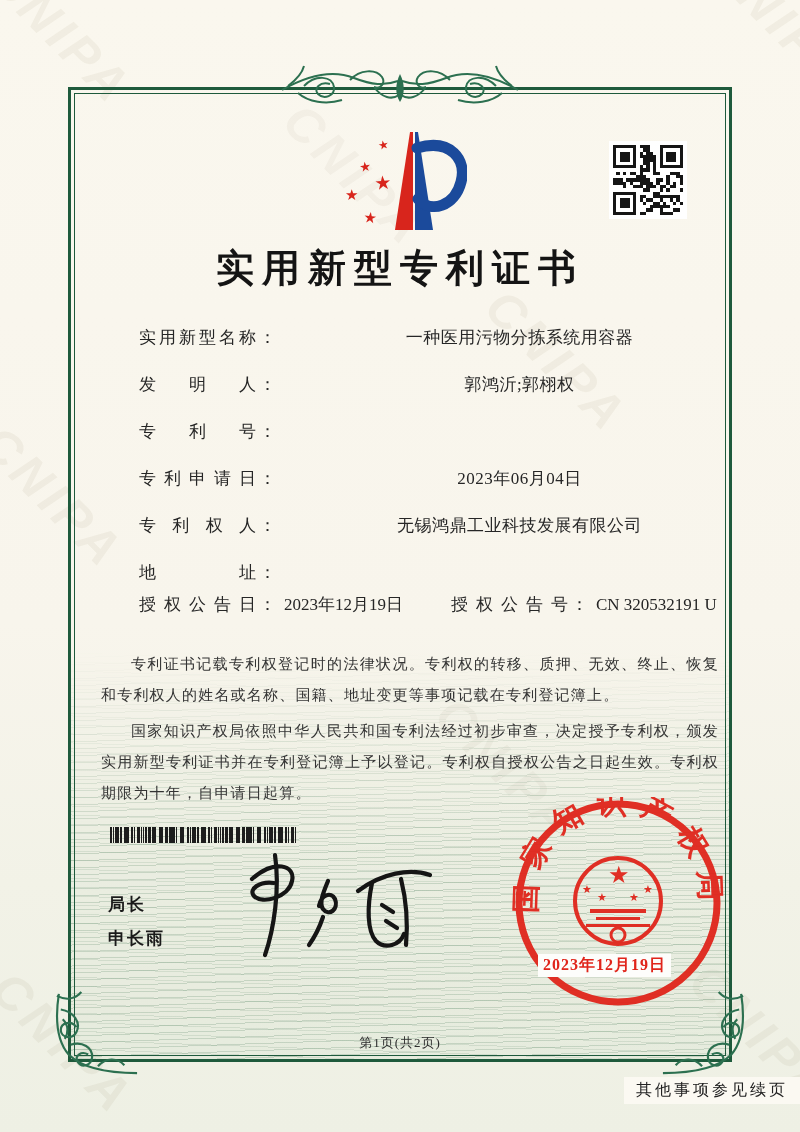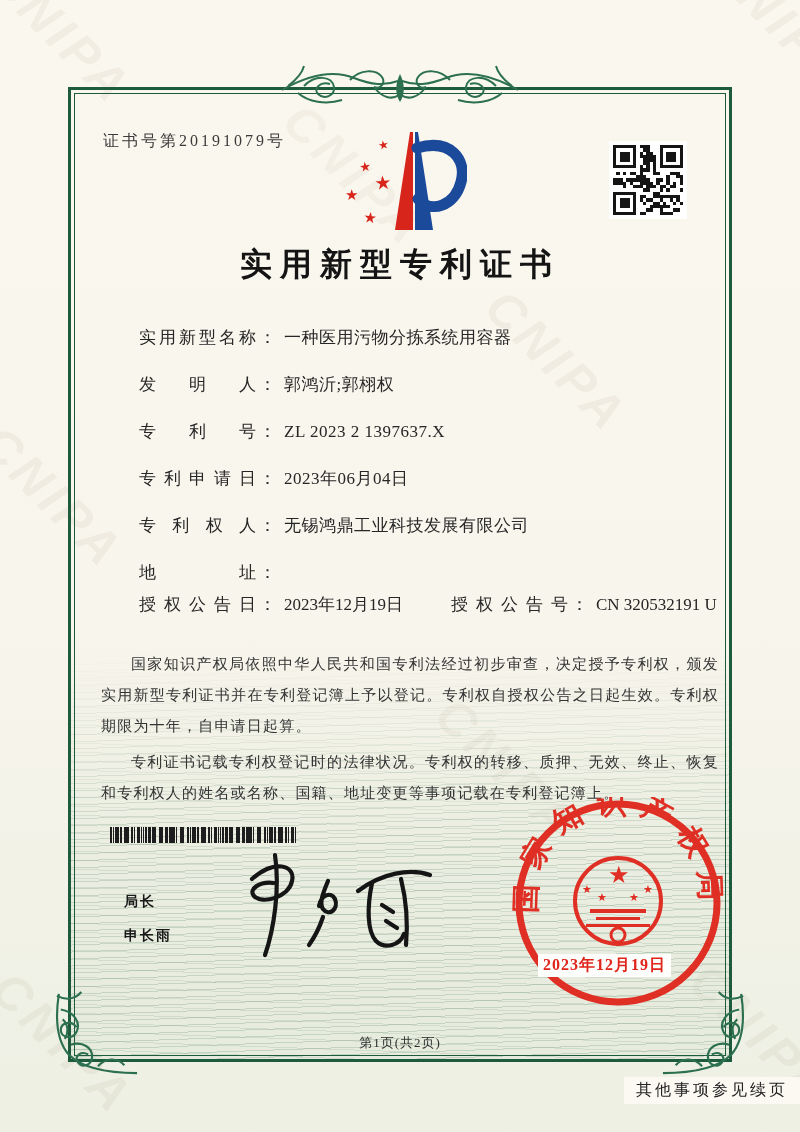--- a/index.html
+++ b/index.html
@@ -51,53 +51,53 @@
   .logo { position:absolute; left:333px; top:126px; width:134px; height:112px; }
   .qr {
     position:absolute; left:609px; top:141px; width:78px; height:78px;
     background:#fff; padding:4px;
     display:grid; grid-template-columns:repeat(21,1fr); grid-template-rows:repeat(21,1fr);
   }
   .qr i { display:block; } .qr i.b { background:#151515; } .qr i.w { background:#fff; }
 
   .title {
     position:absolute; left:0; right:0; top:243px; text-align:center;
-    font-size:32px; font-weight:bold; letter-spacing:8px; color:#141414;
+    font-size:38px; font-weight:bold; letter-spacing:8px; color:#141414;
   }
 
   .fields { position:absolute; left:103px; top:325px; width:616px; font-size:17px;margin-left:36px; }
   .field-row { display:flex; line-height:26px; margin-bottom:21px; }
   .field-row.addr { margin-bottom:6px; }
   .flabel {
     width:118px; flex:0 0 118px; text-align:justify; text-align-last:justify;
     letter-spacing:1px;
   }
   .colon { flex:0 0 auto; padding:0 8px 0 2px; }
-  .fvalue { flex:1; letter-spacing:0.5px; }
+  .fvalue { flex:1; letter-spacing:0.5px;text-align:center; }
   .grant-row { display:flex; line-height:26px;align-items:flex-end; }
   .pair { display:flex; } .pair.first { width:312px; flex:0 0 312px; } .pair.second { flex:1; }
 
   .paras { position:absolute; left:101px; top:649px; width:618px; }
   .paras p {
     font-size:15px; line-height:31px; letter-spacing:1.2px; color:#333;
     text-indent:2em; text-align:justify;
   }
   .paras p + p { margin-top:5px; }
 
   .barcode {
     position:absolute; left:110px; top:827px; width:186px; height:16px;
     background:
       repeating-linear-gradient(90deg,#1d1d1d 0 2px,transparent 2px 3px,#1d1d1d 3px 4px,transparent 4px 7px),
       repeating-linear-gradient(90deg,#1d1d1d 0 1px,transparent 1px 5px,#1d1d1d 5px 8px,transparent 8px 11px);
     background-blend-mode:darken;
   }
   .signer-title, .signer-name {
-    position:absolute; left:124px;
+    position:absolute; left:108px;
     font-family:"Liberation Sans","DejaVu Sans",sans-serif;
-    font-size:14px; font-weight:600; color:#1a1a1a; letter-spacing:2px;
+    font-size:17px; font-weight:600; color:#1a1a1a; letter-spacing:2px;
   }
   .signer-title { top:893px; } .signer-name { top:927px; }
   .signature { position:absolute; left:222px; top:845px; width:220px; height:118px; }
 
   .seal { position:absolute; left:512px; top:797px; width:212px; height:212px; }
   .seal svg { position:absolute; inset:0; opacity:0.95; }
   .seal-date {
     position:absolute; left:26px; top:157px; background:#fdfdfb; padding:1px 5px;
     font-size:16px; font-weight:700; color:#e0251b; letter-spacing:1px; white-space:nowrap;
   }
@@ -167,21 +167,20 @@
       <path d="M14 20 C27 22 35 33 30 43 C26 51 14 49 14 41 C14 33 25 31 30 38"></path>
       <path d="M24 56 C36 52 47 59 46 69 C45 78 35 80 31 73 C28 67 35 62 42 66"></path>
       <path d="M52 78 C60 69 72 69 79 77"></path>
       <path d="M10 6 C20 11 29 9 35 2"></path>
       <path d="M16 30 C22 36 22 44 18 50"></path>
     </g>
   </svg>
 
   <div class="content">
 
-    <div class="cert-no">证书号第20191079号</div>
 
     <svg class="logo" viewBox="0 0 134 112">
       <g fill="#d8251c" font-family="DejaVu Sans, sans-serif">
         <text x="46" y="24" font-size="12" transform="rotate(-12 46 24)">★</text>
         <text x="27" y="46" font-size="13" transform="rotate(-8 27 46)">★</text>
         <text x="42" y="64" font-size="19" transform="rotate(-5 42 64)">★</text>
         <text x="12" y="74" font-size="15">★</text>
         <text x="30" y="96" font-size="15" transform="rotate(6 30 96)">★</text>
       </g>
       <polygon points="77,6 80,6 80,104 62,104" fill="#d8251c"></polygon>
@@ -642,21 +641,20 @@
           <span class="fvalue">一种医用污物分拣系统用容器</span>
       </div>
       <div class="field-row">
         <span class="flabel">发明人</span>
           <span class="colon">：</span>
           <span class="fvalue">郭鸿沂;郭栩权</span>
       </div>
       <div class="field-row">
         <span class="flabel">专利号</span>
           <span class="colon">：</span>
-          <span class="fvalue">ZL 2023 2 1397637.X</span>
       </div>
       <div class="field-row">
         <span class="flabel">专利申请日</span>
           <span class="colon">：</span>
           <span class="fvalue">2023年06月04日</span>
       </div>
       <div class="field-row">
         <span class="flabel">专利权人</span>
           <span class="colon">：</span>
           <span class="fvalue">无锡鸿鼎工业科技发展有限公司</span>
@@ -673,22 +671,22 @@
         </span>
         <span class="pair second">
           <span class="flabel">授权公告号</span>
             <span class="colon">：</span>
             <span>CN 320532191 U</span>
         </span>
       </div>
     </div>
 
     <div class="paras">
+      <p>专利证书记载专利权登记时的法律状况。专利权的转移、质押、无效、终止、恢复和专利权人的姓名或名称、国籍、地址变更等事项记载在专利登记簿上。</p>
       <p>国家知识产权局依照中华人民共和国专利法经过初步审查，决定授予专利权，颁发实用新型专利证书并在专利登记簿上予以登记。专利权自授权公告之日起生效。专利权期限为十年，自申请日起算。</p>
-      <p>专利证书记载专利权登记时的法律状况。专利权的转移、质押、无效、终止、恢复和专利权人的姓名或名称、国籍、地址变更等事项记载在专利登记簿上。</p>
     </div>
 
     <div class="barcode"></div>
 
     <div class="signer-title">局长</div>
     <div class="signer-name">申长雨</div>
 
     <svg class="signature" viewBox="0 0 220 118">
       <g fill="none" stroke="#151515" stroke-width="4.2" stroke-linecap="round">
         <path d="M30 34 C52 14 74 20 70 36 C67 52 40 60 32 51 C26 44 38 36 52 38"></path>

